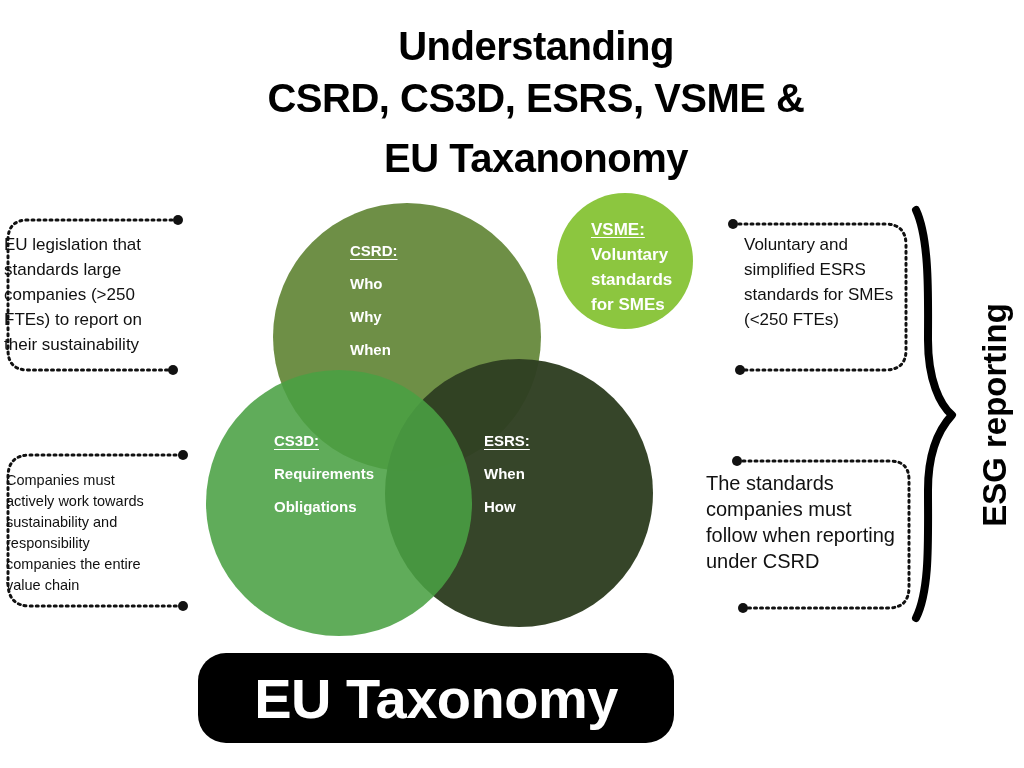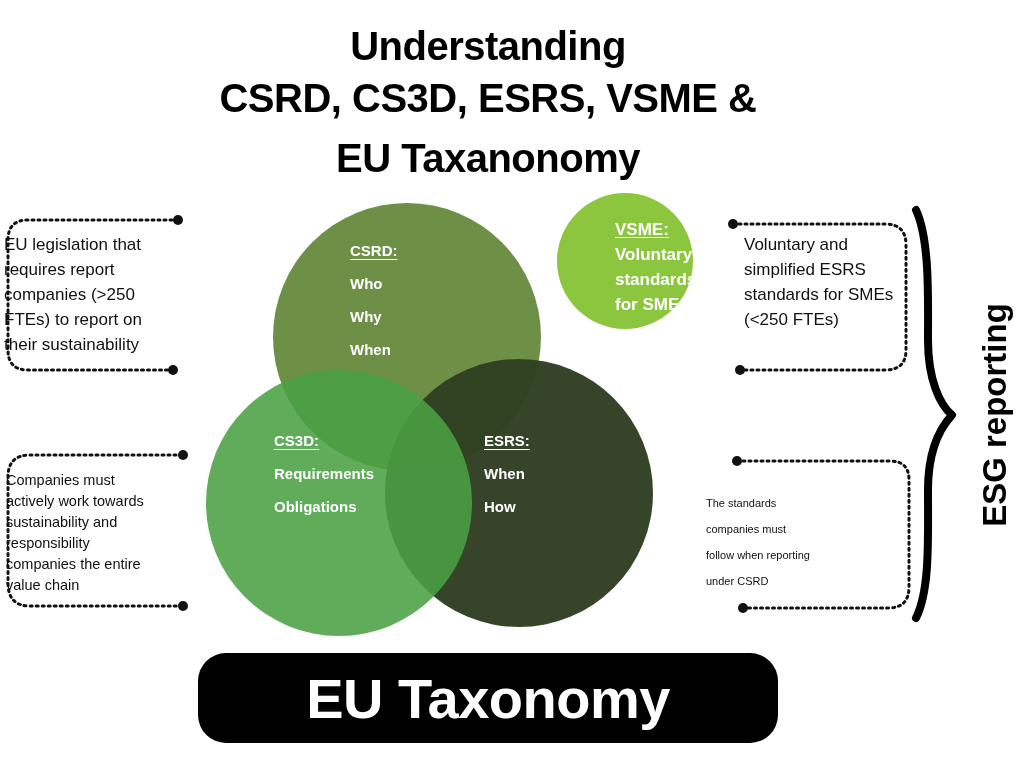--- a/index.html
+++ b/index.html
@@ -1,31 +1,31 @@
 <!DOCTYPE html>
 <html><head>
 <meta charset="utf-8">
 <style>
   html,body{margin:0;padding:0;}
   body{width:1024px;height:768px;background:#ffffff;position:relative;overflow:hidden;font-family:"Liberation Sans",sans-serif;color:#111;}
-  .title{position:absolute;left:0;width:976px;text-align:center;font-weight:700;color:#000;letter-spacing:-0.5px;}
+  .title{position:absolute;left:0;width:976px;text-align:center;font-weight:700;color:#000;letter-spacing:-0.5px;padding-left:48px;}
   .t1{top:24px;font-size:40px;}
   .t2{top:76px;font-size:40px;}
   .t3{top:136px;font-size:40px;}
   svg.bg{position:absolute;left:0;top:0;}
   .circle-text{position:absolute;color:#fff;font-weight:700;line-height:33px;font-size:15px;}
   .circle-text .hd{text-decoration:underline;text-underline-offset:3px;}
-  .vsme-text{position:absolute;color:#fff;font-weight:700;font-size:17px;line-height:25px;margin-left:24px;}
+  .vsme-text{position:absolute;color:#fff;font-weight:700;font-size:17px;line-height:25px;}
   .vsme-text .hd{text-decoration:underline;text-underline-offset:2px;}
   .note{position:absolute;color:#111;}
   .note-l1{left:4px;top:232px;width:182px;font-size:17px;line-height:25px;}
   .note-l2{left:6px;top:470px;width:182px;font-size:14.5px;line-height:21px;}
   .note-r1{left:744px;top:232px;width:200px;font-size:17px;line-height:25px;}
-  .note-r2{left:706px;top:470px;width:210px;font-size:11px;line-height:26px;margin-top:20px;}
-  .banner{position:absolute;left:198px;top:653px;width:580px;height:90px;background:#000;border-radius:28px;display:flex;align-items:center;justify-content:center;}
+  .note-r2{left:706px;top:470px;width:210px;font-size:20px;line-height:26px;}
+  .banner{position:absolute;left:198px;top:653px;width:476px;height:90px;background:#000;border-radius:28px;display:flex;align-items:center;justify-content:center;}
   .banner span{color:#fff;font-weight:700;font-size:56px;letter-spacing:-0.5px;}
   .esg{position:absolute;left:995px;top:415px;transform:translate(-50%,-50%) rotate(-90deg);white-space:nowrap;font-weight:700;font-size:33px;color:#000;}
 </style>
 </head>
 <body>
 
 <div class="title t1">Understanding</div>
 <div class="title t2">CSRD, CS3D, ESRS, VSME &amp;</div>
 <div class="title t3">EU Taxanonomy</div>
 
@@ -84,21 +84,21 @@
 
 <div class="vsme-text" style="left:591px;top:217px;">
   <div class="hd">VSME:</div>
   <div>Voluntary</div>
   <div>standards</div>
   <div>for SMEs</div>
 </div>
 
 <div class="note note-l1">
   <div>EU legislation that</div>
-  <div>requires report</div>
+  <div>standards large</div>
   <div>companies (&gt;250</div>
   <div>FTEs) to report on</div>
   <div>their sustainability</div>
 </div>
 
 <div class="note note-l2">
   <div>Companies must</div>
   <div>actively work towards</div>
   <div>sustainability and</div>
   <div>responsibility</div>

